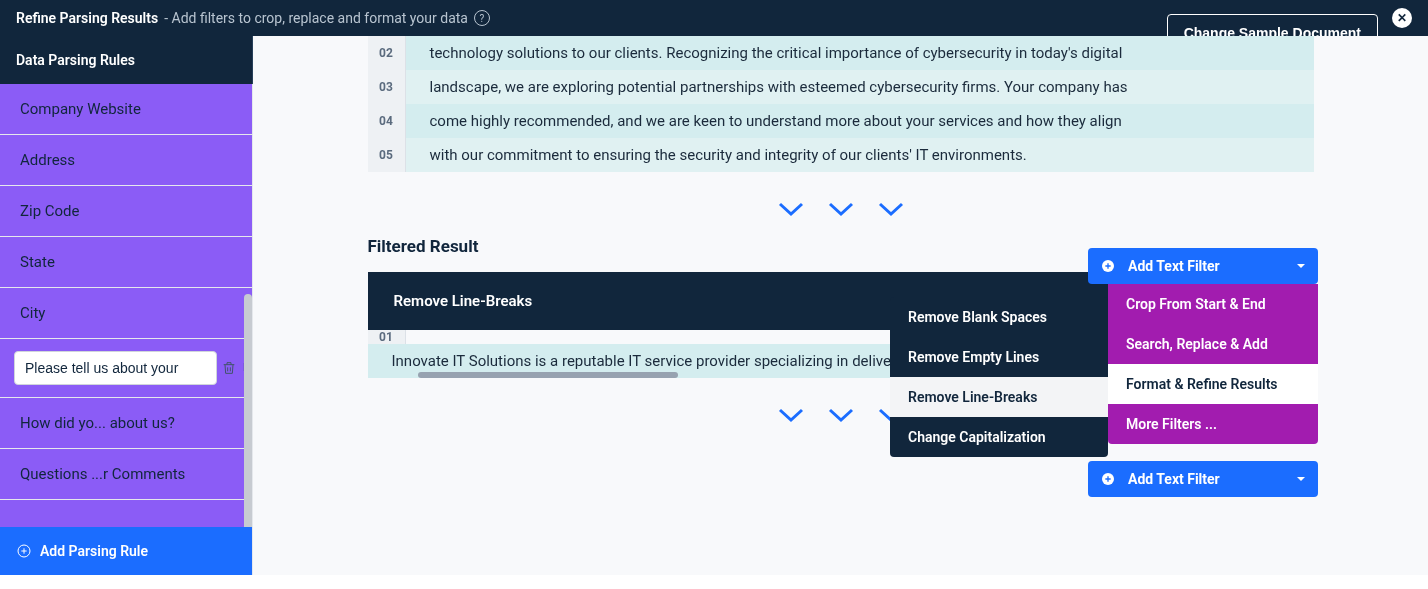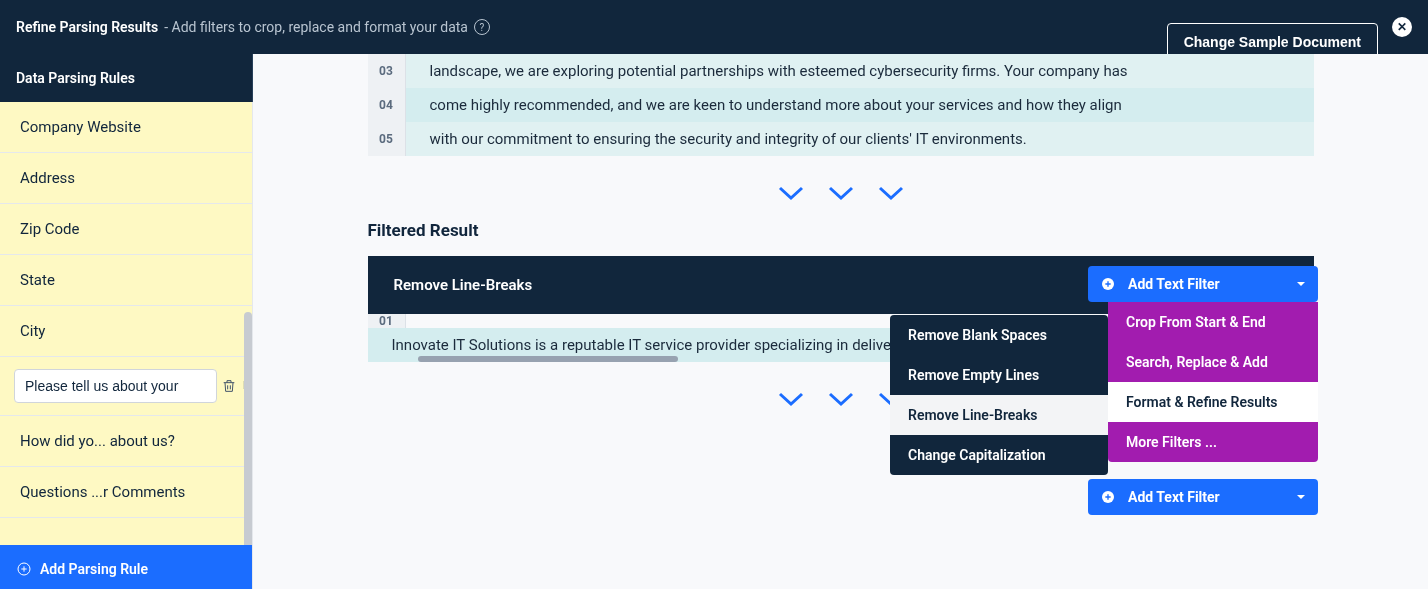--- a/index.html
+++ b/index.html
@@ -1,29 +1,29 @@
 <!DOCTYPE html>
 <html><head>
 <meta charset="utf-8">
 <style>
   * { box-sizing: border-box; margin: 0; padding: 0; }
   body { font-family: -apple-system, BlinkMacSystemFont, "Segoe UI", Roboto, Arial, sans-serif; width: 1428px; height: 589px; overflow: hidden; background: #fff; color: #11263c; }
 
-  .topbar { height: 54px; background: #11263c; color: #fff; display: flex; align-items: center; padding: 0 16px; justify-content: space-between; }
+  .topbar { height: 36px; background: #11263c; color: #fff; display: flex; align-items: center; padding: 0 16px; justify-content: space-between; }
   .topbar-left { display: flex; align-items: center; gap: 6px; font-size: 14px; }
   .topbar-title { font-weight: 600; }
   .topbar-sub { color: #b8c4d0; }
   .help-icon { display: inline-flex; width: 16px; height: 16px; border: 1.5px solid #b8c4d0; border-radius: 50%; font-size: 10px; align-items: center; justify-content: center; color: #b8c4d0; }
   .topbar-right { display: flex; align-items: center; gap: 14px; }
   .btn-outline { border: 1px solid #fff; border-radius: 4px; padding: 10px 16px; background: transparent; color: #fff; font-weight: 600; font-size: 14px; cursor: pointer; margin-top: 30px; }
   .close-circle { width: 20px; height: 20px; border-radius: 50%; background: #fff; color: #11263c; display: flex; align-items: center; justify-content: center; font-size: 12px; font-weight: 700; cursor: pointer; }
 
   .layout { display: flex; height: calc(589px - 50px); }
 
-  .sidebar { width: 253px; background: #fef9c3; border-right: 1px solid #e5e8ec; display: flex; flex-direction: column; position: relative; }
+  .sidebar { width: 253px; background: #8b5cf6; border-right: 1px solid #e5e8ec; display: flex; flex-direction: column; position: relative; }
   .sidebar-header { background: #11263c; color: #fff; padding: 16px; font-size: 14px; font-weight: 600; position: relative; }
   .collapse-handle { position: absolute; right: -13px; top: 0; bottom: 0; width: 13px; background: #274059; display: flex; align-items: center; justify-content: center; cursor: pointer; }
   .collapse-handle svg { width: 8px; height: 12px; fill: #fff; }
 
   .sidebar-list { flex: 1; overflow-y: auto; position: relative; }
   .sidebar-scrollbar { position: absolute; right: 0; top: 210px; width: 8px; height: 320px; background: #c7cbd1; border-radius: 4px; }
   .sbi { padding: 16px 20px; border-bottom: 1px solid #e5e8ec; font-size: 15px; color: #11263c; cursor: pointer; }
   .sbi.selected { padding: 12px 14px; display: flex; align-items: center; gap: 4px; }
   .sbi.selected input { flex: 1; border: 1px solid #d0d5db; border-radius: 4px; padding: 8px 10px; font-size: 14px; color: #11263c; }
   .row-icon { width: 20px; height: 20px; display: inline-flex; align-items: center; justify-content: center; color: #42536a; cursor: pointer; }
@@ -128,20 +128,24 @@
           <path d="M12 8v8M8 12h8" stroke="#fff" stroke-width="1.5"></path>
         </svg>
       <span>Add Parsing Rule</span>
     </div>
   </div>
 
   <div class="main relwrap">
 
     <div class="text-block" id="body-lines">
         <div class="line-row">
+          <div class="ln">02</div>
+          <div class="lt">technology solutions to our clients. Recognizing the critical importance of cybersecurity in today's digital</div>
+        </div>
+        <div class="line-row">
           <div class="ln">03</div>
           <div class="lt light">landscape, we are exploring potential partnerships with esteemed cybersecurity firms. Your company has</div>
         </div>
         <div class="line-row">
           <div class="ln">04</div>
           <div class="lt">come highly recommended, and we are keen to understand more about your services and how they align</div>
         </div>
         <div class="line-row">
           <div class="ln">05</div>
           <div class="lt light">with our commitment to ensuring the security and integrity of our clients' IT environments.</div>

